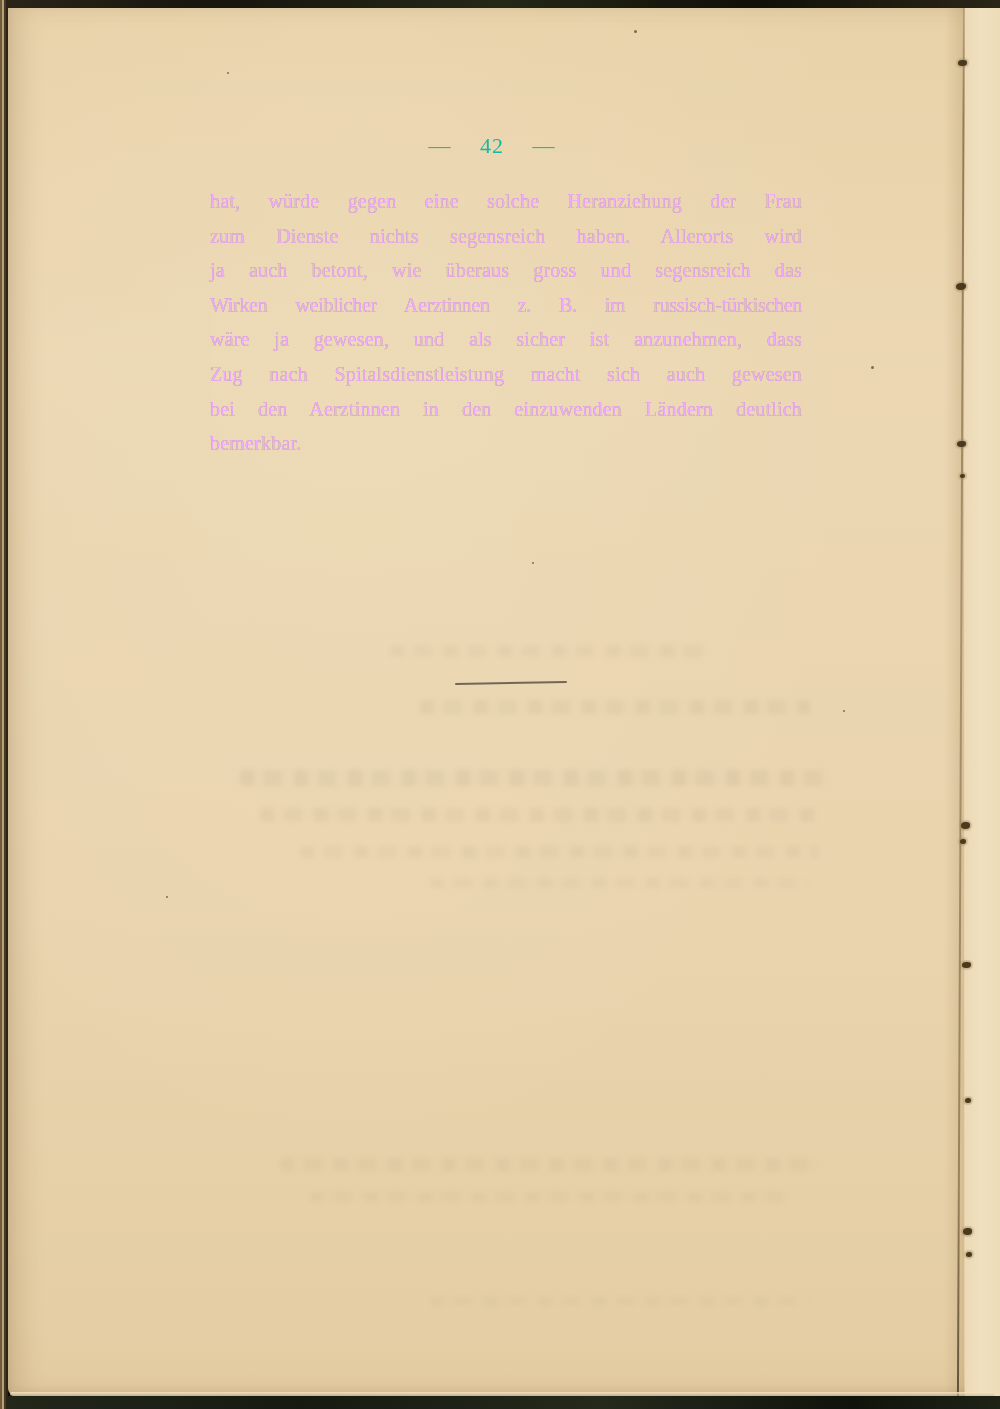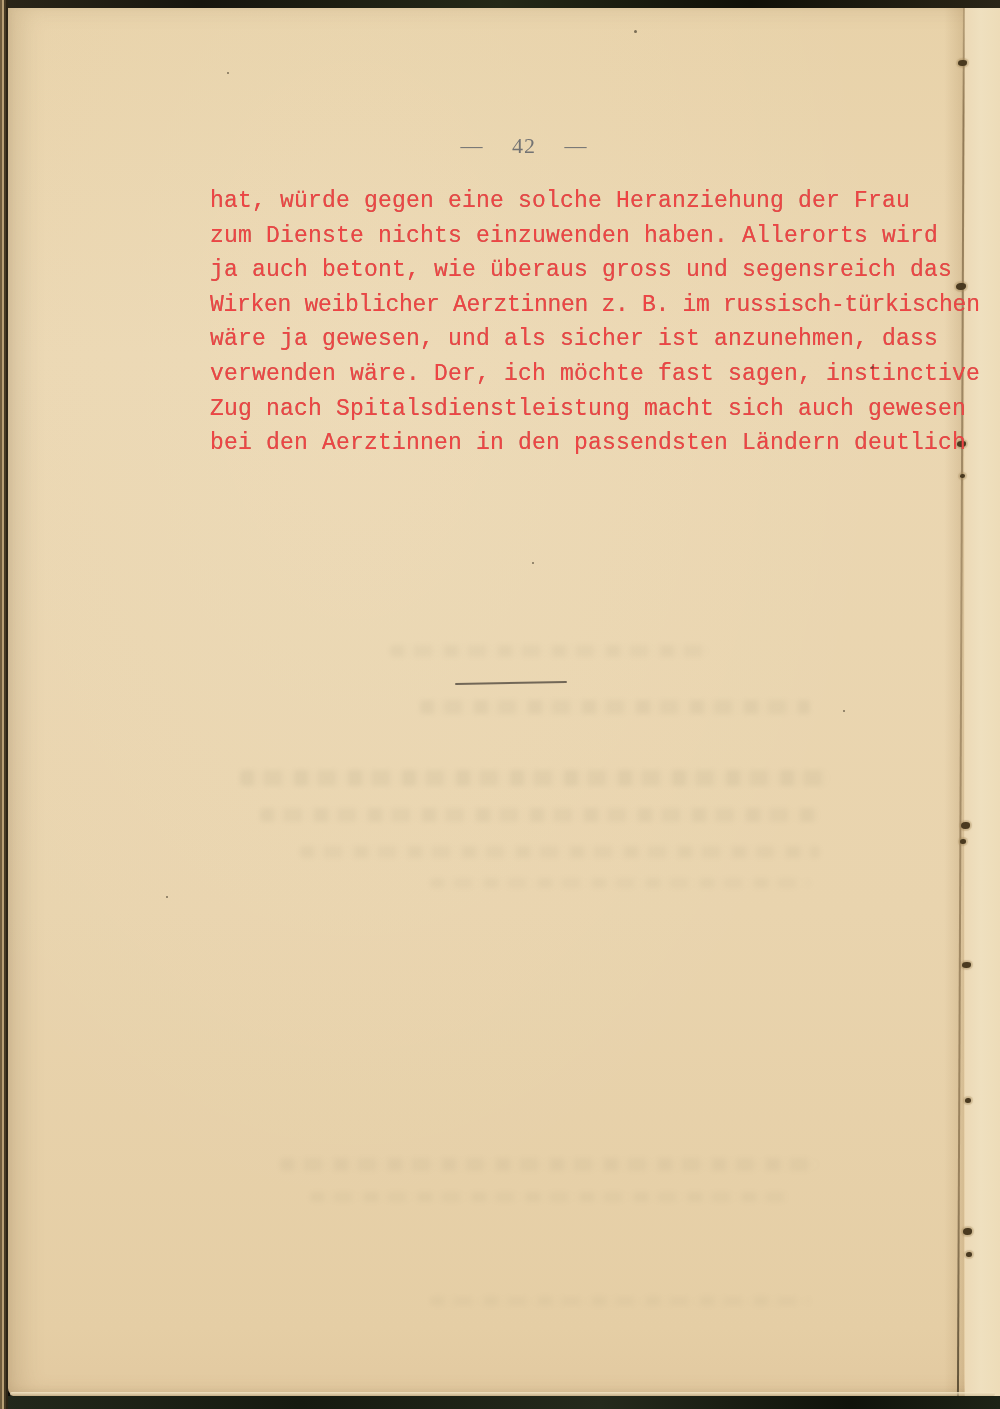--- a/index.html
+++ b/index.html
@@ -56,30 +56,29 @@
       rgba(99,76,44,0.25), rgba(99,76,44,0.6) 8%,
       rgba(110,85,50,0.45) 45%, rgba(99,76,44,0.55) 85%, rgba(55,45,25,0.75));
     transform: rotate(0.25deg); transform-origin: top center;
   }
   .stitch {
     position: absolute; background: #4a3a20; border-radius: 50% 40% 50% 45%;
     box-shadow: 0 0 0 2px rgba(190,160,110,0.30), 0 0 3px rgba(60,45,20,0.5);
   }
   
   .header {
-    position: absolute; left: 228px; top: 133px; width: 592px;
-    text-align: center; font-size: 22px; color: #737373;
+    position: absolute; left: 196px; top: 133px; width: 592px;
+    text-align: center; font-size: 22px; color: #14b8a6;
     word-spacing: 22px; letter-spacing: 1px;
   }
   .textblock {
     position: absolute; left: 210px; top: 184px; width: 592px;
-    font-size: 23px; line-height: 34.6px; color: #ef4444;
+    font-size: 20px; line-height: 34.6px; color: #f0abfc;
     letter-spacing: 0.2px;
     text-shadow: 0 0 0.5px rgba(78,69,57,0.55);
-    font-family: Liberation Mono, monospace;
   }
   .line { text-align: justify; text-align-last: justify; white-space: nowrap; }
   .line.tight { letter-spacing: -0.3px; }
   .line.last { text-align-last: left; white-space: normal; }
   .divider {
     position: absolute; left: 455px; top: 682px; width: 112px; height: 2px;
     background: #5d5347; transform: rotate(-1deg); border-radius: 1px;
     opacity: 0.85;
   }
   
@@ -117,27 +116,27 @@
   <div class="stitch" style="left:965px; top:1098px; width:6px; height:5px;"></div>
   <div class="stitch" style="left:963px; top:1228px; width:9px; height:7px;"></div>
   <div class="stitch" style="left:966px; top:1252px; width:6px; height:5px;"></div>
 
   <div class="header">
     <span>— 42 —</span>
   </div>
 
   <div class="textblock">
     <div class="line">hat, würde gegen eine solche Heranziehung der Frau</div>
-    <div class="line">zum Dienste nichts einzuwenden haben. Allerorts wird</div>
+    <div class="line">zum Dienste nichts segensreich haben. Allerorts wird</div>
     <div class="line">ja auch betont, wie überaus gross und segensreich das</div>
     <div class="line tight">Wirken weiblicher Aerztinnen z. B. im russisch-türkischen</div>
     <div class="line">wäre ja gewesen, und als sicher ist anzunehmen, dass</div>
-    <div class="line">verwenden wäre. Der, ich möchte fast sagen, instinctive</div>
     <div class="line">Zug nach Spitalsdienstleistung macht sich auch gewesen</div>
-    <div class="line">bei den Aerztinnen in den passendsten Ländern deutlich</div>
+    <div class="line">bei den Aerztinnen in den einzuwenden Ländern deutlich</div>
+    <div class="line last">bemerkbar.</div>
   </div>
 
   <div class="divider"></div>
 
   <div class="smudge" style="left:390px; top:645px;  width:320px; height:12px; opacity:0.14;"></div>
   <div class="smudge" style="left:420px; top:700px;  width:390px; height:14px; opacity:0.17;"></div>
   <div class="smudge" style="left:240px; top:770px;  width:590px; height:16px; opacity:0.19;"></div>
   <div class="smudge" style="left:260px; top:808px;  width:560px; height:14px; opacity:0.16;"></div>
   <div class="smudge" style="left:300px; top:846px;  width:520px; height:12px; opacity:0.14;"></div>
   <div class="smudge" style="left:430px; top:878px;  width:380px; height:10px; opacity:0.12;"></div>

